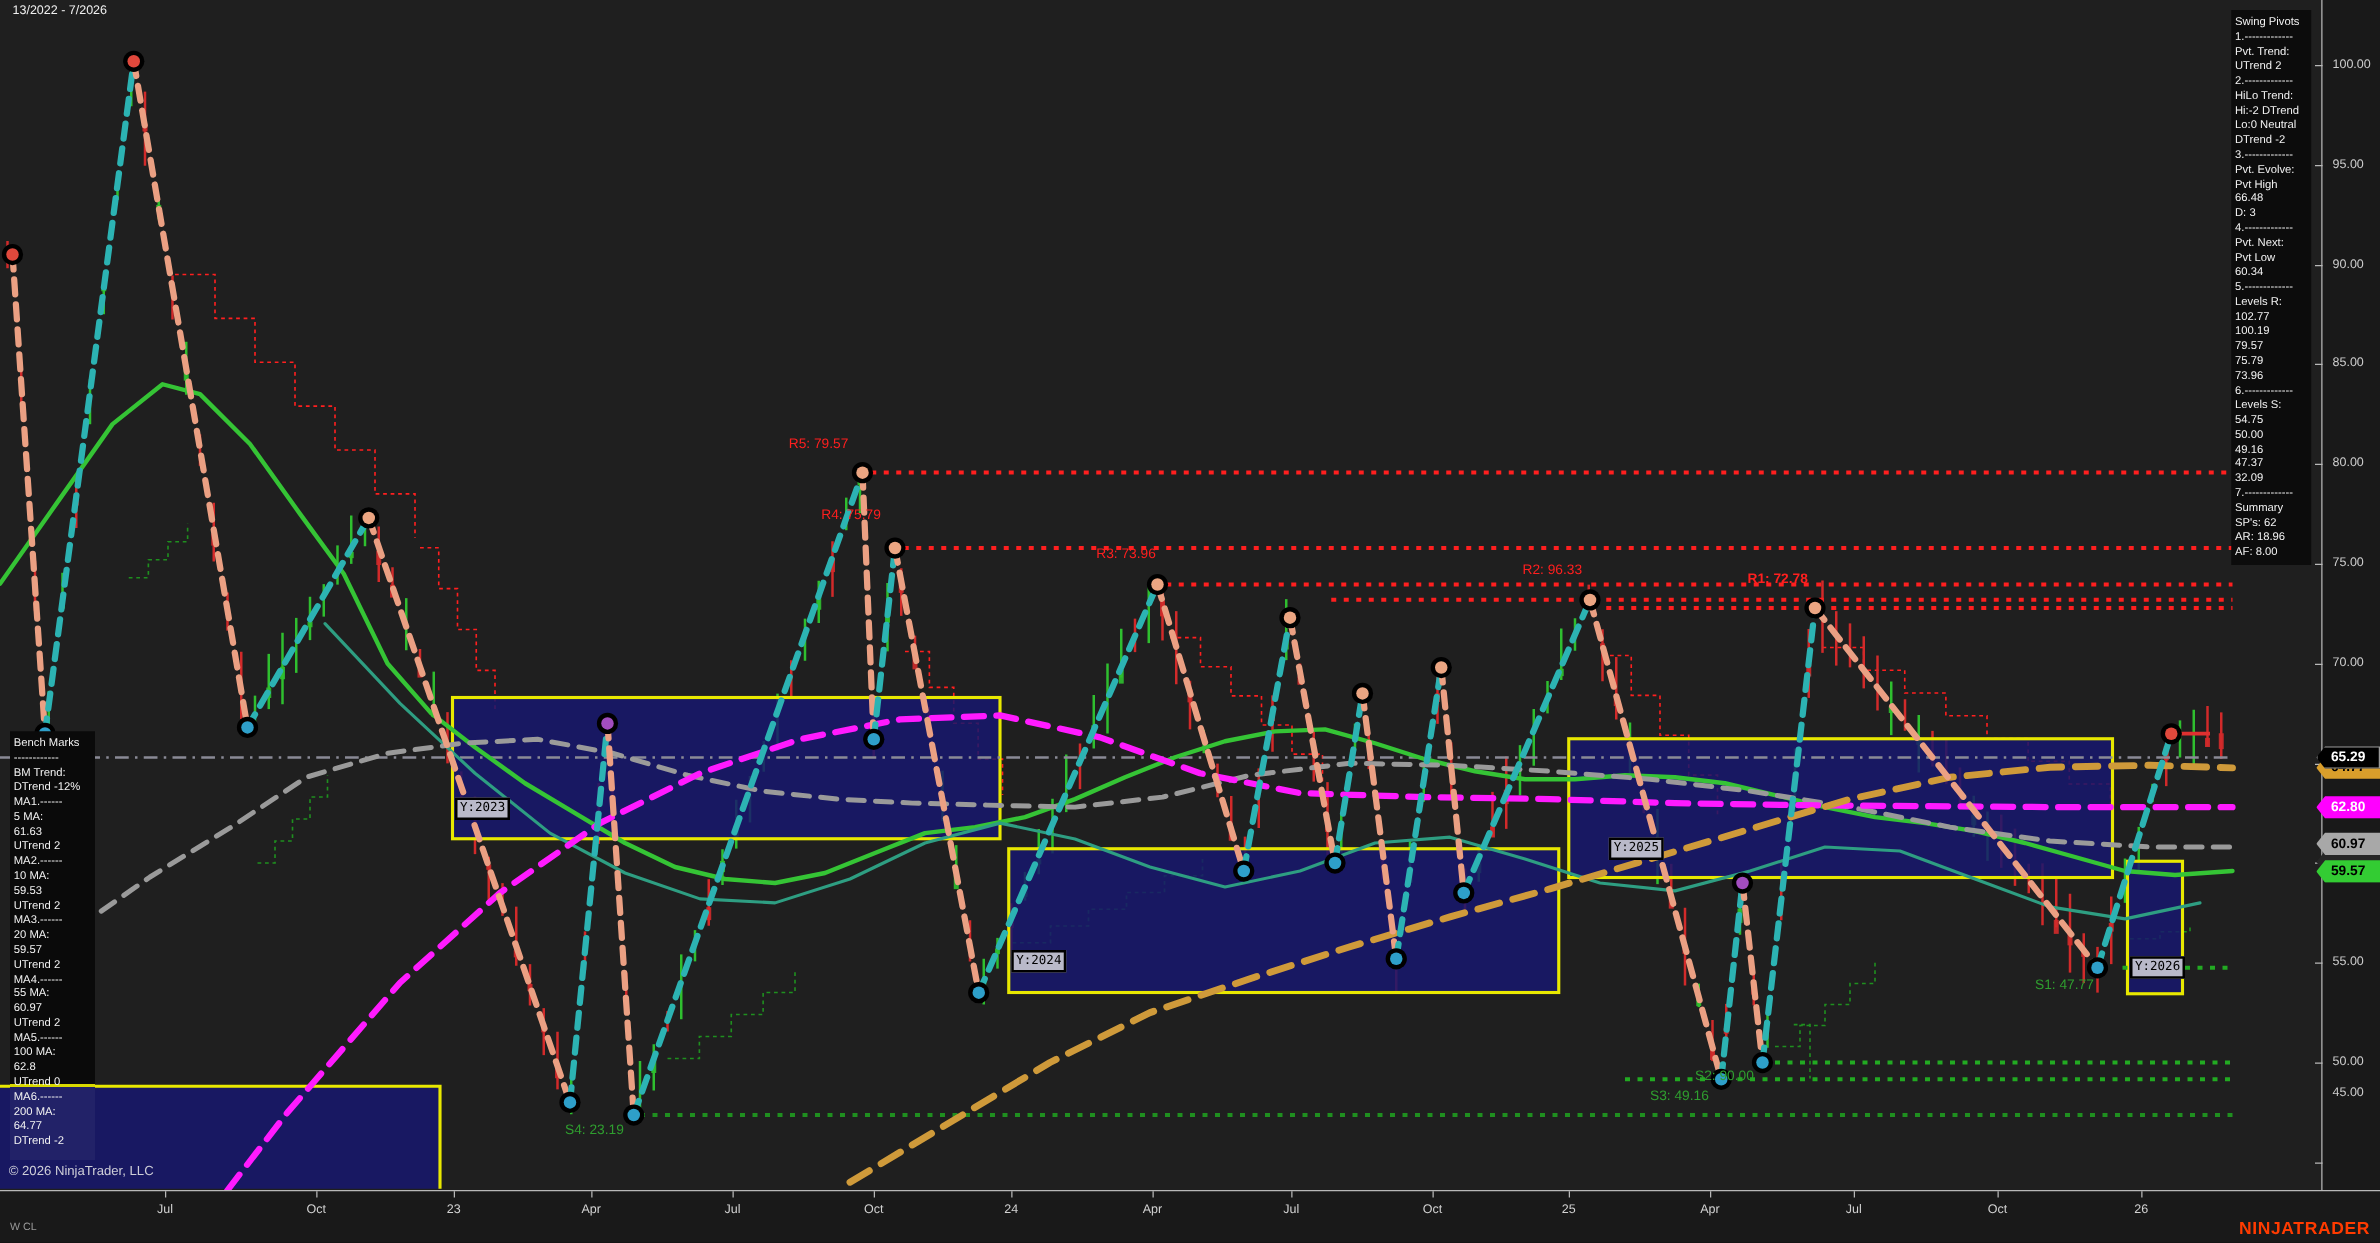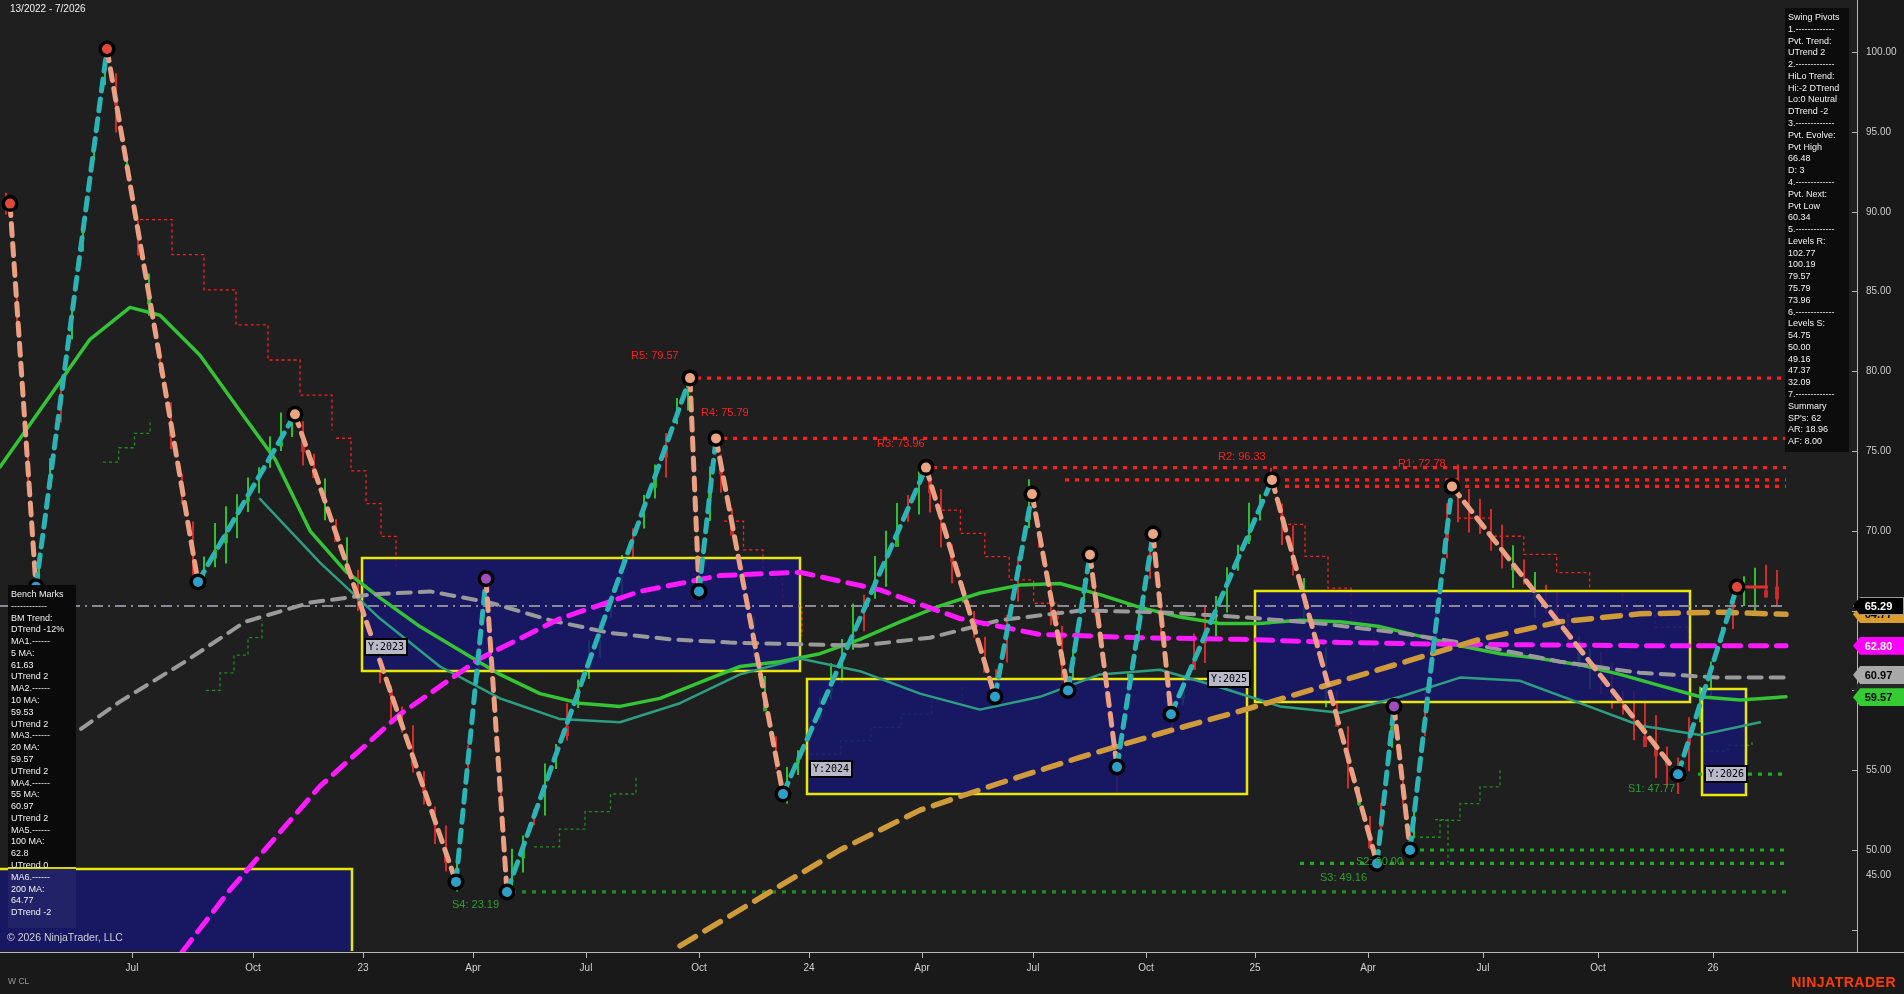--- a/index.html
+++ b/index.html
@@ -458,31 +458,31 @@
       <div class="ttick-label" style="left: 1368px;">Apr</div>
       <div class="ttick-dash" style="left: 1483px;"></div>
       <div class="ttick-label" style="left: 1483px;">Jul</div>
       <div class="ttick-dash" style="left: 1598px;"></div>
       <div class="ttick-label" style="left: 1598px;">Oct</div>
       <div class="ttick-dash" style="left: 1713px;"></div>
       <div class="ttick-label" style="left: 1713px;">26</div>
     </div>
   <div id="overlays">
       <div class="overlay rs-label" style="left: 631px; top: 349px; color: rgb(255, 31, 31);">R5: 79.57</div>
-      <div class="overlay rs-label" style="left: 657px; top: 406px; color: rgb(255, 31, 31); margin-left: 44px;">R4: 75.79</div>
+      <div class="overlay rs-label" style="left: 657px; top: 406px; color: rgb(255, 31, 31);">R4: 75.79</div>
       <div class="overlay rs-label" style="left: 877px; top: 437px; color: rgb(255, 31, 31);">R3: 73.96</div>
       <div class="overlay rs-label" style="left: 1218px; top: 450px; color: rgb(255, 31, 31);">R2: 96.33</div>
-      <div class="overlay rs-label" style="left: 1398px; top: 457px; color: rgb(255, 31, 31);">R1: 72.78</div>
+      <div class="overlay rs-label" style="left: 1398px; top: 457px; color: rgb(255, 31, 31); font-weight: bold;">R1: 72.78</div>
       <div class="overlay rs-label" style="left: 1628px; top: 782px; color: rgb(47, 158, 47);">S1: 47.77</div>
       <div class="overlay rs-label" style="left: 1356px; top: 855px; color: rgb(47, 158, 47);">S2: 90.00</div>
       <div class="overlay rs-label" style="left: 1320px; top: 871px; color: rgb(47, 158, 47);">S3: 49.16</div>
       <div class="overlay rs-label" style="left: 452px; top: 898px; color: rgb(47, 158, 47);">S4: 23.19</div>
       <div class="ylabel" style="left: 364px; top: 605.5px;">Y:2023</div>
       <div class="ylabel" style="left: 809px; top: 727.5px;">Y:2024</div>
-      <div class="ylabel" style="left: 1207px; top: 637.5px;">Y:2025</div>
+      <div class="ylabel" style="left: 1287px; top: 637.5px;">Y:2025</div>
       <div class="ylabel" style="left: 1704px; top: 733px;">Y:2026</div>
       <div class="tag" style="top: 605.271px; background: rgb(217, 158, 43); color: rgb(0, 0, 0);">64.77</div>
       <div class="tag" style="top: 680.602px; background: rgb(38, 38, 38); color: rgb(122, 58, 58);"></div>
       <div class="tag" style="top: 665.919px; background: rgb(168, 168, 168); color: rgb(0, 0, 0);">60.97</div>
       <div class="tag" style="top: 688.263px; background: rgb(51, 204, 51); color: rgb(0, 0, 0);">59.57</div>
       <div class="tag" style="top: 636.712px; background: rgb(255, 0, 255); color: rgb(255, 255, 255);">62.80</div>
       <div class="tag" style="top: 596.972px; background: rgb(0, 0, 0); color: rgb(255, 255, 255); box-shadow: rgb(153, 153, 153) 0px 0px 0px 1px inset;">65.29</div>
     </div>
 
   <div class="hdr-range">13/2022 - 7/2026</div>

